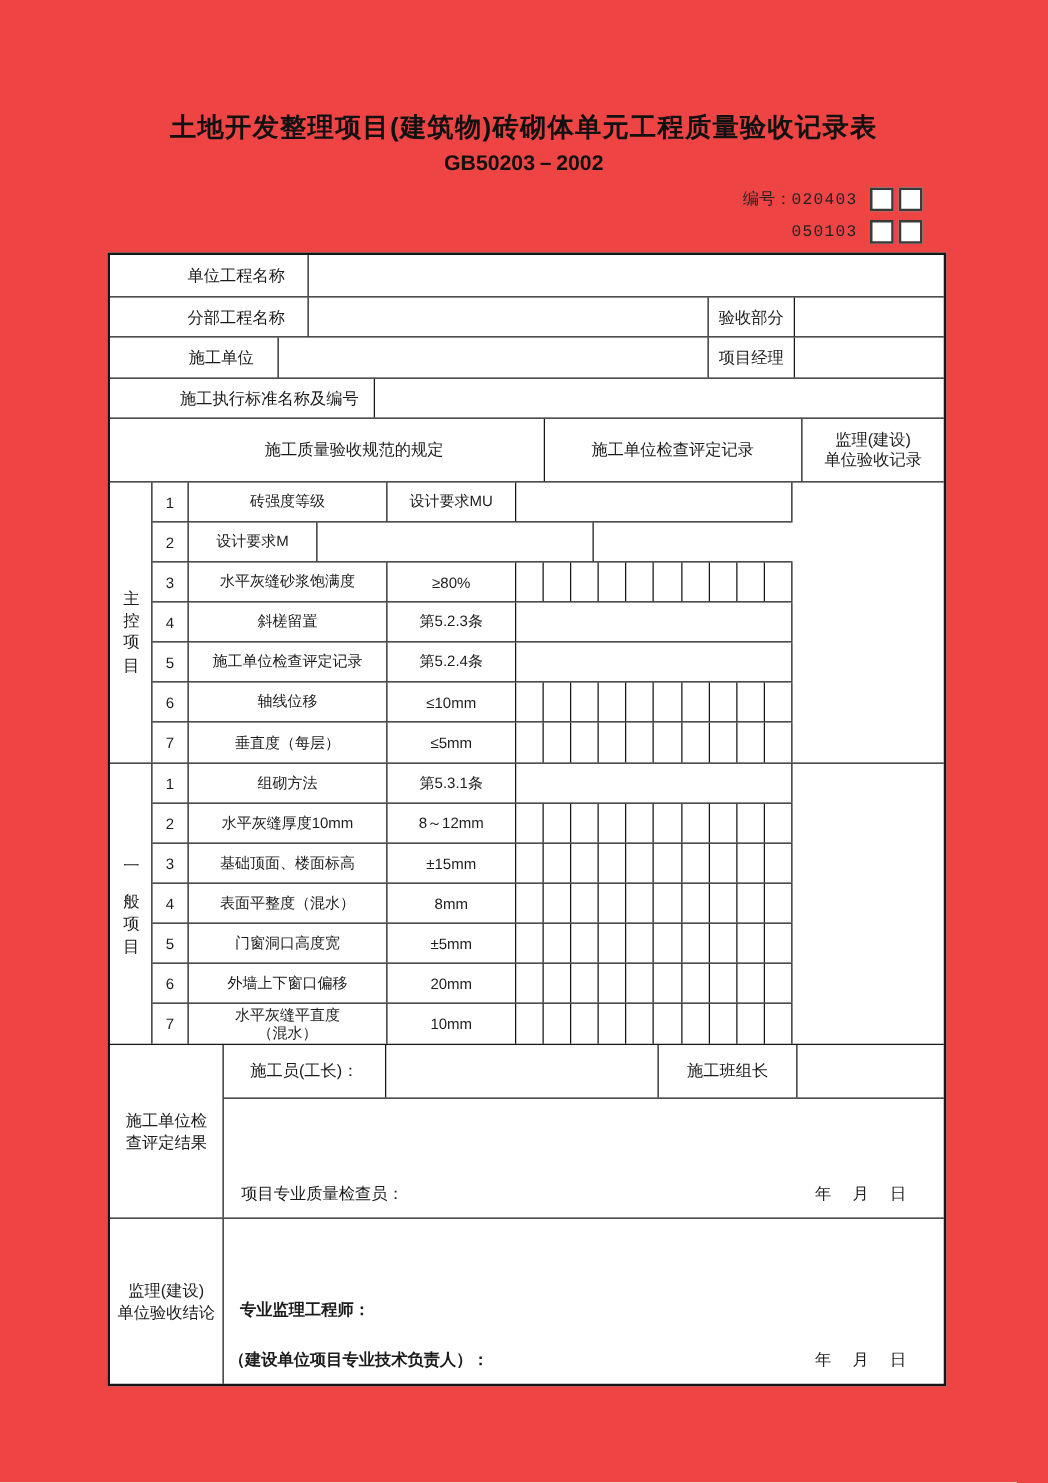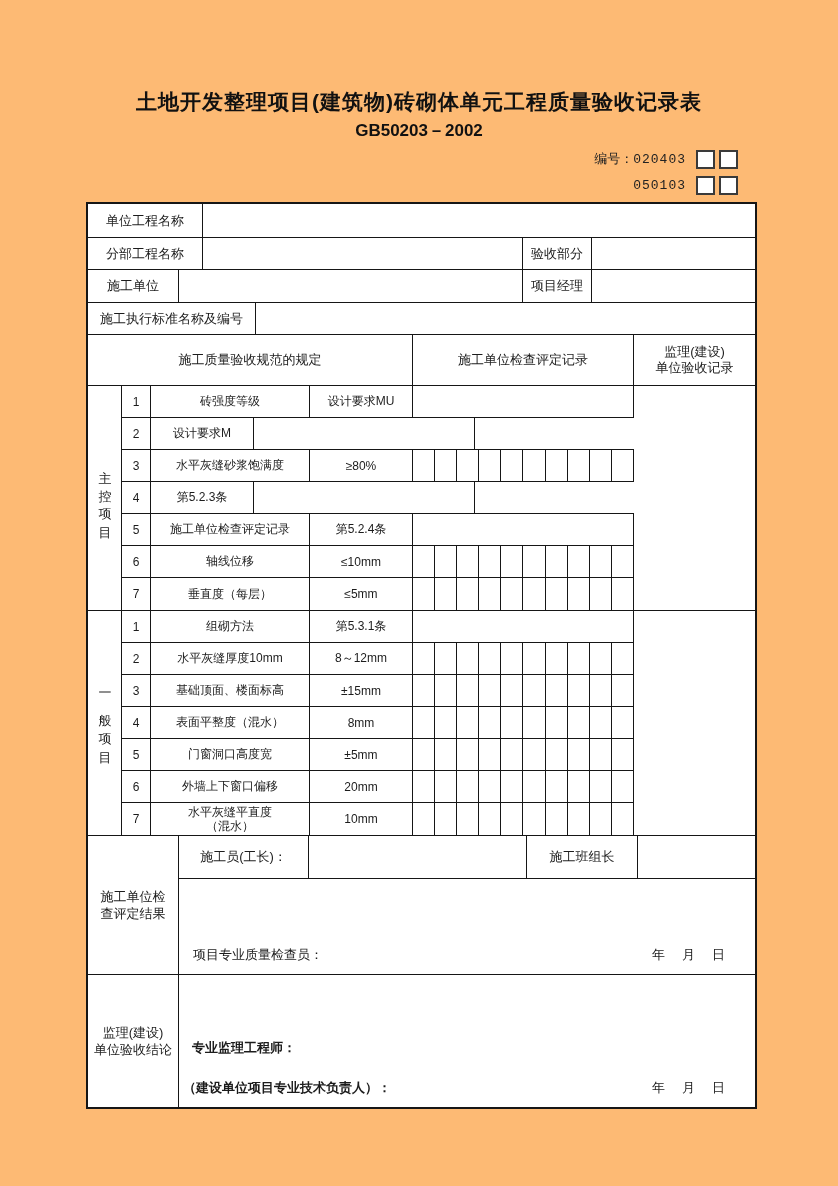--- a/index.html
+++ b/index.html
@@ -2,21 +2,21 @@
 <html><head>
 <meta charset="utf-8">
 <style>
   * { margin:0; padding:0; box-sizing:border-box; }
   html,body { background:#ffffff; }
   body {
     width:838px; height:1186px;
     font-family:"Liberation Sans","DejaVu Sans",sans-serif;
     color:#1c1c1c; position:relative;
   }
-  .page { position:absolute; inset:0; background:#fdba74; }
+  .page { position:absolute; inset:0; background:#ef4444; }
 
   .doc-title {
     margin-top:88px; text-align:center;
     font-size:21px; font-weight:bold; letter-spacing:1px; color:#111;
   }
   .doc-subtitle {
     text-align:center; font-size:17px; font-weight:bold; color:#111; margin-top:3px;
   }
 
   
@@ -24,21 +24,21 @@
   .serial-row { display:flex; align-items:center; justify-content:flex-end; height:22px; margin-bottom:4px; }
   .serial-label { }
   .serial-code { margin-right:6px; letter-spacing:1px; font-family:"Liberation Mono","DejaVu Sans Mono",monospace; }
   .sbox { width:19px; height:19px; border:2px solid #3a3a3a; background:#fff; margin-left:4px; }
 
   
   .form {
     position:absolute; left:86px; top:202px; width:671px;
     border:2px solid #161616; background:#fff; font-size:13px;
   }
-  .row { display:flex; border-bottom:1px solid #161616; }
+  .row { display:flex; border-bottom:1px solid #161616;padding-left:44px; }
   .cell { display:flex; align-items:center; justify-content:center; text-align:center; }
   .br { border-right:1px solid #161616; }
 
   
   .h34{height:34px} .h32{height:32px} .h33{height:33px} .h51{height:51px}
   .il1{width:115px} .il2{width:69px} .il3{width:91px} .il4{width:168px}
   .iv-flex{flex:1} .iv-320{width:320px} .iv-344{width:344px}
 
   .hdr { font-size:13px; }
   .col-spec{width:325px} .col-check{width:221px} .col-sup{width:121px}
@@ -163,20 +163,21 @@
               <div class="gcell"></div>
               <div class="gcell"></div>
               <div class="gcell"></div>
               <div class="gcell"></div>
               <div class="gcell"></div>
               <div class="gcell"></div>
             </div>
         </div>
         <div class="brow">
           <div class="cell br col-no">4</div>
+          <div class="cell br col-item">斜槎留置</div>
           <div class="cell br col-req">第5.2.3条</div>
           <div class="br col-rec"></div>
         </div>
         <div class="brow">
           <div class="cell br col-no">5</div>
           <div class="cell br col-item">施工单位检查评定记录</div>
           <div class="cell br col-req">第5.2.4条</div>
           <div class="br col-rec"></div>
         </div>
         <div class="brow">

